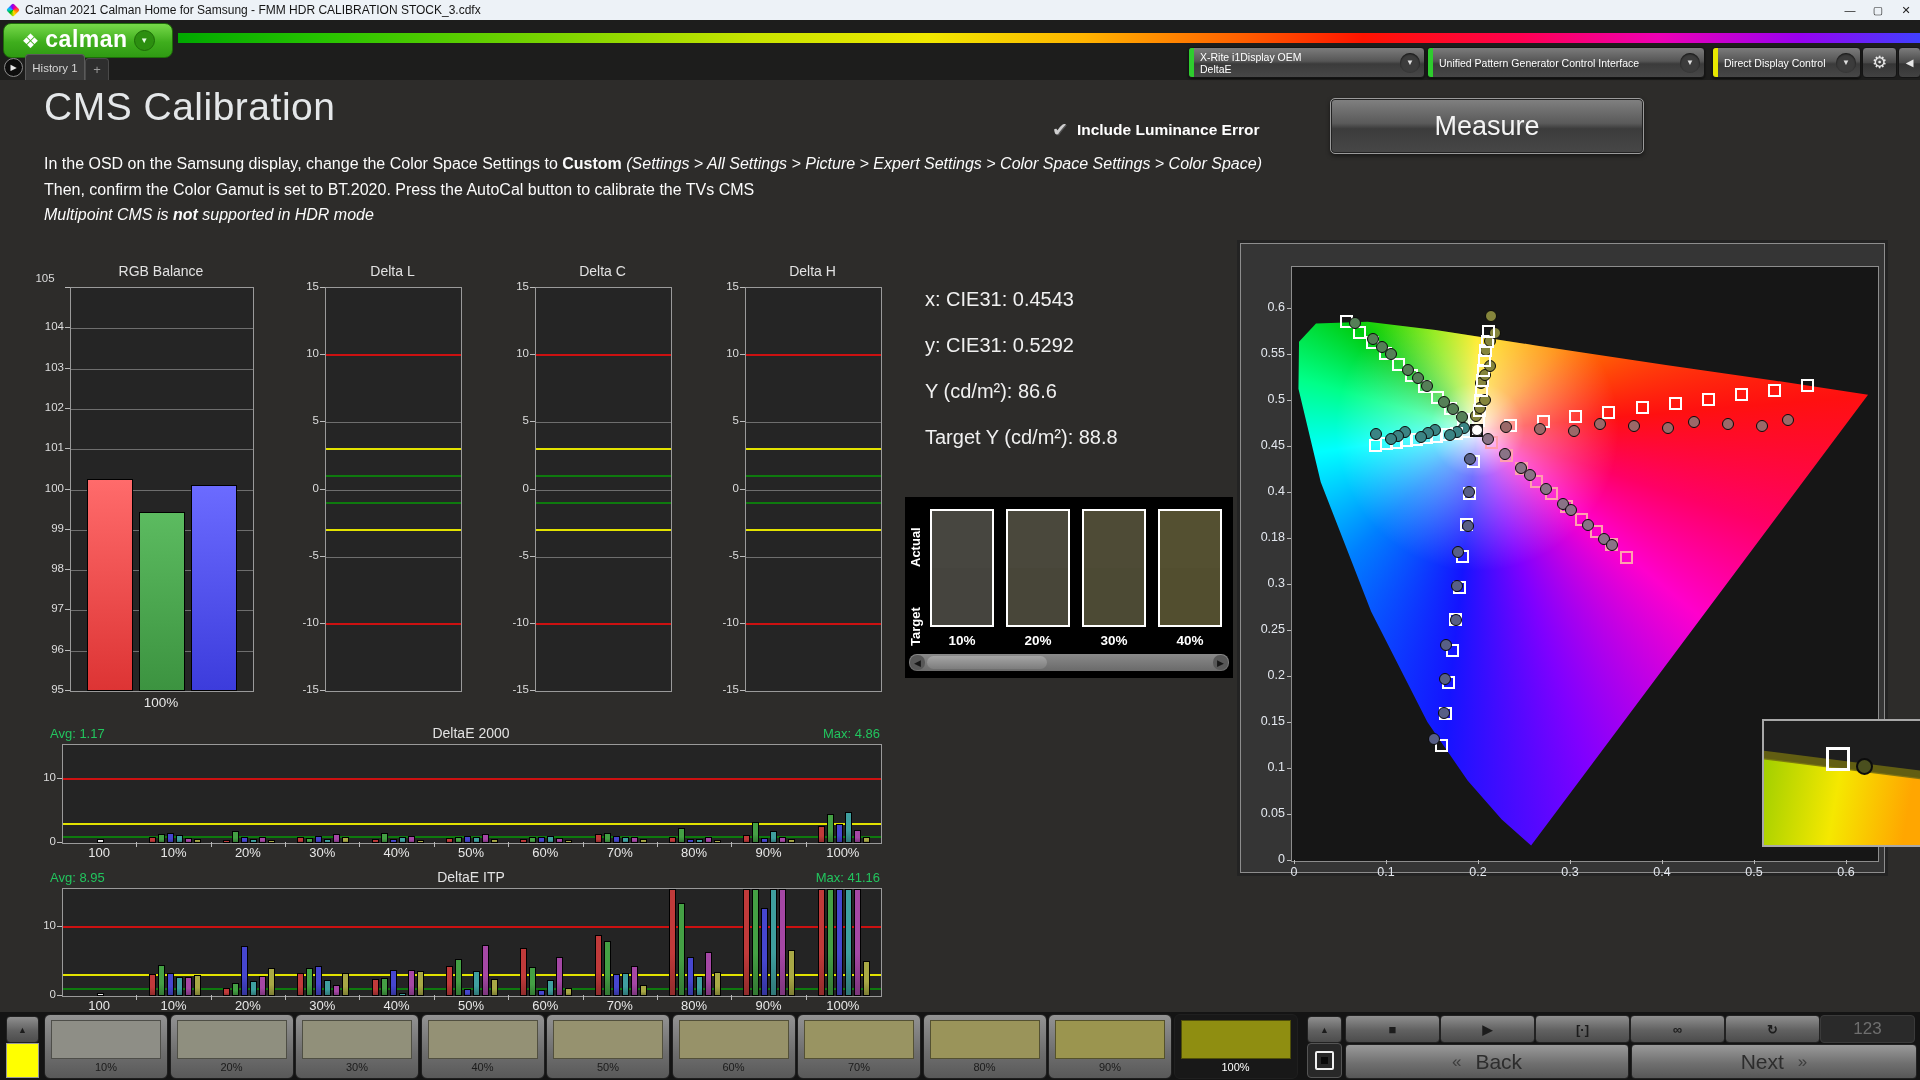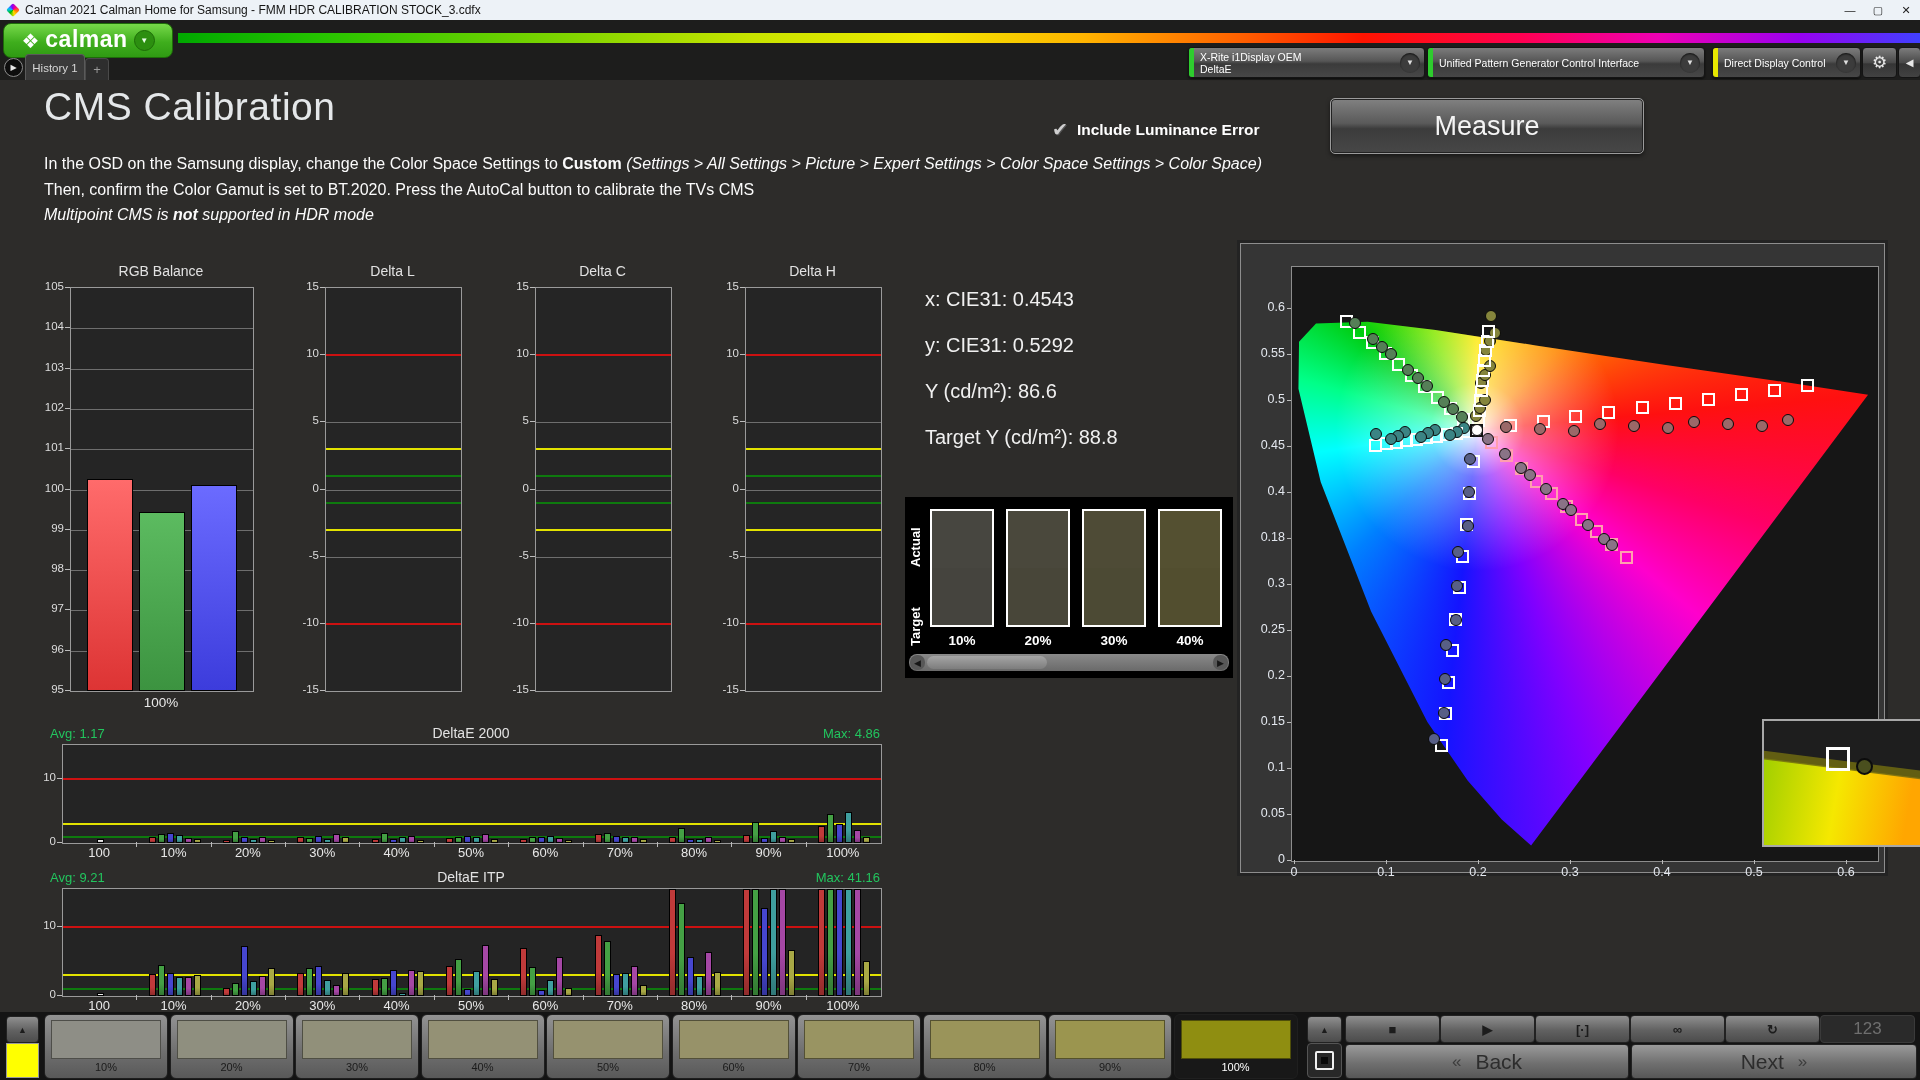--- a/index.html
+++ b/index.html
@@ -188,21 +188,21 @@
         <div class="gline" style="top:241.79999999999998px;"></div>
         <div class="gline" style="top:201.5px;"></div>
         <div class="gline" style="top:161.20000000000002px;"></div>
         <div class="gline" style="top:120.90000000000002px;"></div>
         <div class="gline" style="top:80.59999999999998px;"></div>
         <div class="gline" style="top:40.29999999999999px;"></div>
         <div class="bar" style="left:16px;width:46px;bottom:0;height:211.97800000000018px;background:linear-gradient(180deg,#ff6b6b,#dd3434);"></div>
         <div class="bar" style="left:68px;width:46px;bottom:0;height:178.52900000000028px;background:linear-gradient(180deg,#5cbb60,#3c9340);"></div>
         <div class="bar" style="left:120px;width:46px;bottom:0;height:205.52999999999977px;background:linear-gradient(180deg,#6b6bff,#3c3cdc);"></div>
       </div>
-      <div class="ylab" style="left:26px;top:280px;width:38px;">105</div>
+      <div class="ylab" style="left:26px;top:272px;width:38px;text-align:center;">105</div>
       <div class="tickm" style="left:65px;top:287px;width:5px;height:1px;"></div>
       <div class="ylab" style="left:26px;top:320.3px;width:38px;">104</div>
       <div class="tickm" style="left:65px;top:327.3px;width:5px;height:1px;"></div>
       <div class="ylab" style="left:26px;top:360.59999999999997px;width:38px;">103</div>
       <div class="tickm" style="left:65px;top:367.59999999999997px;width:5px;height:1px;"></div>
       <div class="ylab" style="left:26px;top:400.90000000000003px;width:38px;">102</div>
       <div class="tickm" style="left:65px;top:407.90000000000003px;width:5px;height:1px;"></div>
       <div class="ylab" style="left:26px;top:441.20000000000005px;width:38px;">101</div>
       <div class="tickm" style="left:65px;top:448.20000000000005px;width:5px;height:1px;"></div>
       <div class="ylab" style="left:26px;top:481.5px;width:38px;">100</div>
@@ -383,21 +383,21 @@
       <div class="xlab" style="left:508.18181818181813px;top:845px;width:74.36363636363636px;font-size:13px;">60%</div>
       <div class="tickm" style="left:508.18181818181813px;top:842px;width:1px;height:5px;"></div>
       <div class="xlab" style="left:582.5454545454545px;top:845px;width:74.36363636363636px;font-size:13px;">70%</div>
       <div class="tickm" style="left:582.5454545454545px;top:842px;width:1px;height:5px;"></div>
       <div class="xlab" style="left:656.9090909090909px;top:845px;width:74.36363636363636px;font-size:13px;">80%</div>
       <div class="tickm" style="left:656.9090909090909px;top:842px;width:1px;height:5px;"></div>
       <div class="xlab" style="left:731.2727272727273px;top:845px;width:74.36363636363636px;font-size:13px;">90%</div>
       <div class="tickm" style="left:731.2727272727273px;top:842px;width:1px;height:5px;"></div>
       <div class="xlab" style="left:805.6363636363636px;top:845px;width:74.36363636363636px;font-size:13px;">100%</div>
       <div class="tickm" style="left:805.6363636363636px;top:842px;width:1px;height:5px;"></div>
-      <div class="avgmax" style="left:50px;top:870px;">Avg: 9.21</div>
+      <div class="avgmax" style="left:50px;top:870px;">Avg: 8.95</div>
       <div class="chTitle" style="left:62px;top:869px;width:818px;">DeltaE ITP</div>
       <div class="avgmax" style="left:770px;top:870px;width:110px;text-align:right;">Max: 41.16</div>
       <div class="plot" style="left:62px;top:888px;width:818px;height:107px;background:#242424;">
         <div class="rline" style="top:36.96774193548387px;background:#cc1111;"></div>
         <div class="rline" style="top:85.29032258064515px;background:#e2e200;"></div>
         <div class="rline" style="top:99.0967741935484px;background:#0e7a0e;"></div>
         <div class="bar" style="left:33.68181818181818px;width:7px;bottom:0;height:2.761290322580645px;background:linear-gradient(180deg,#e9e9e9,#e9e9e9 60%,rgba(0,0,0,.25));background-color:#e9e9e9;"></div>
         <div class="bar" style="left:85.54545454545453px;width:7px;bottom:0;height:22.09032258064516px;background:linear-gradient(180deg,#c03a3a,#c03a3a 60%,rgba(0,0,0,.25));background-color:#c03a3a;"></div>
         <div class="bar" style="left:94.54545454545453px;width:7px;bottom:0;height:31.06451612903226px;background:linear-gradient(180deg,#44a044,#44a044 60%,rgba(0,0,0,.25));background-color:#44a044;"></div>
         <div class="bar" style="left:103.54545454545453px;width:7px;bottom:0;height:22.780645161290323px;background:linear-gradient(180deg,#4646cf,#4646cf 60%,rgba(0,0,0,.25));background-color:#4646cf;"></div>

